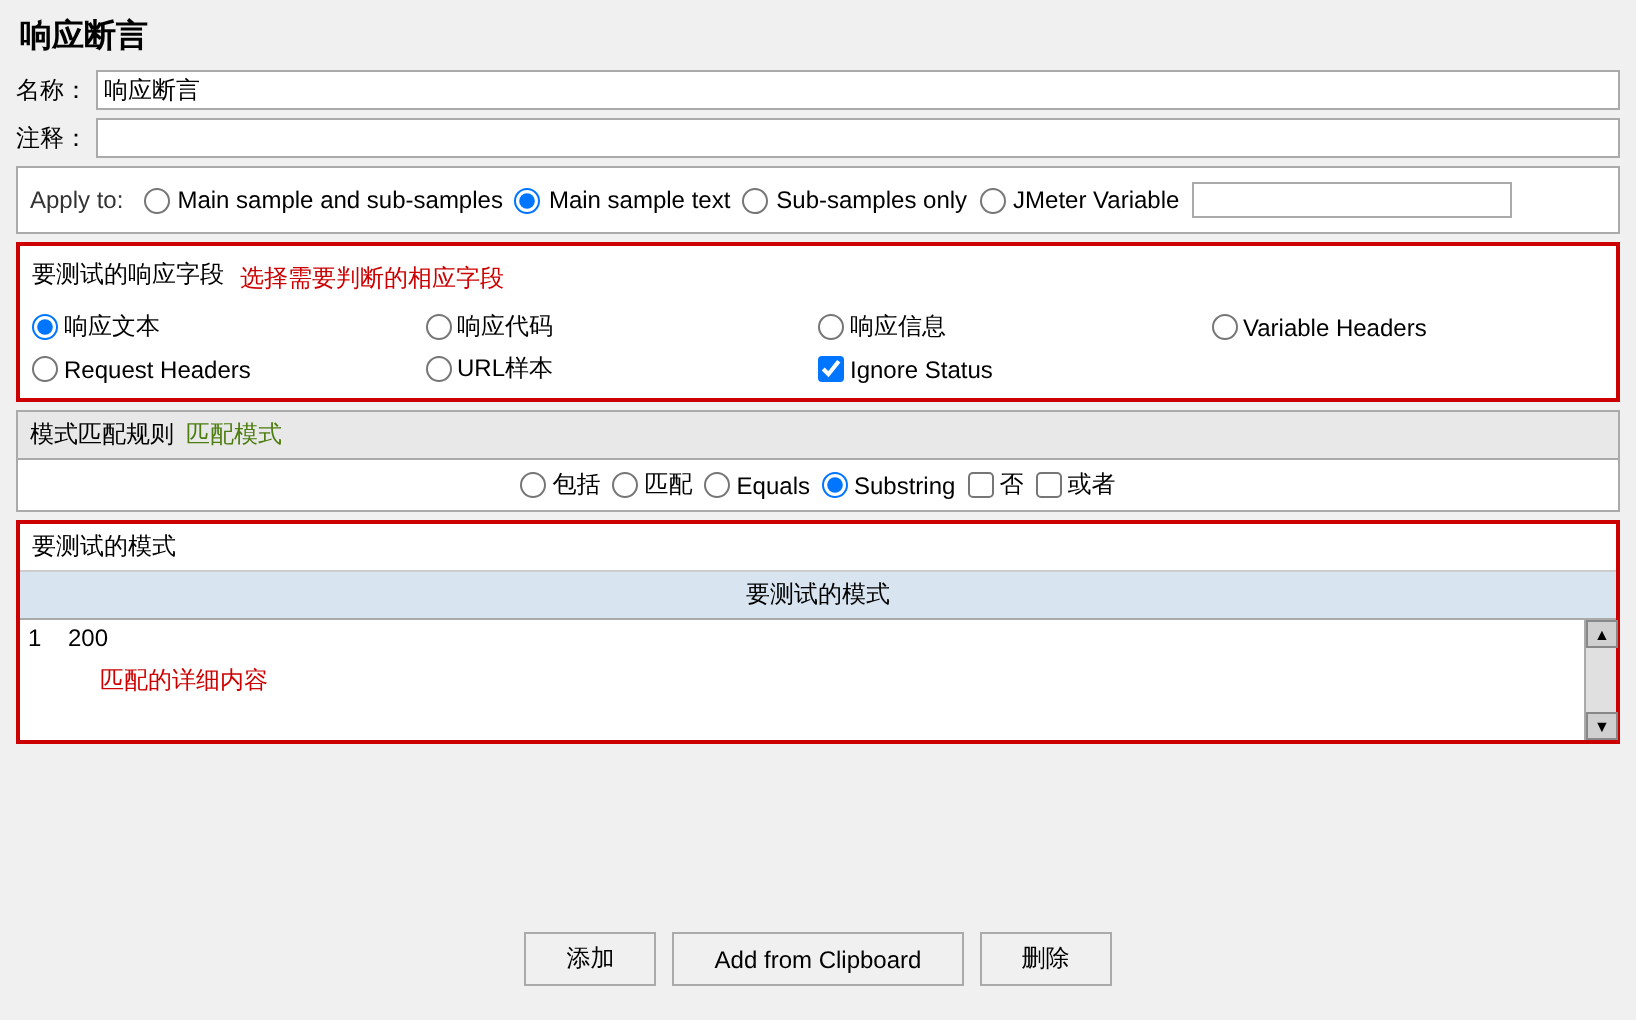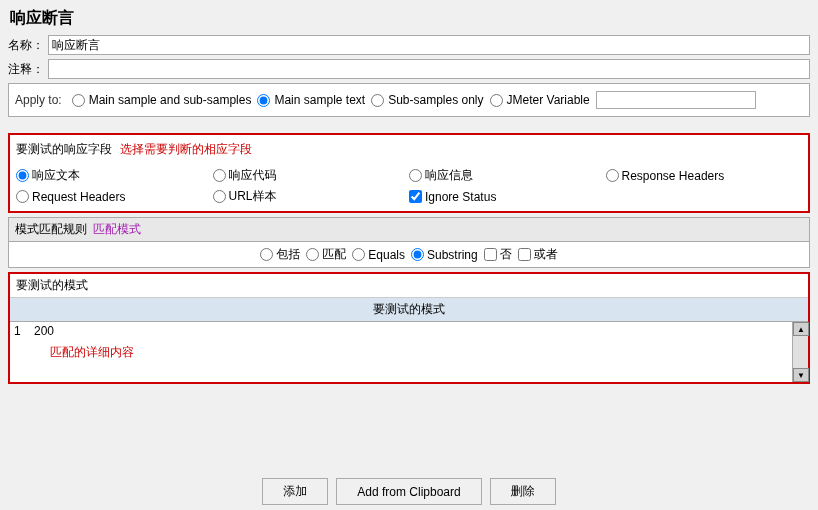--- a/index.html
+++ b/index.html
@@ -36,21 +36,21 @@
       border: 1px solid #aaa;
       background: #fff;
       height: 20px;
       padding: 1px 3px;
       font-size: 12px;
     }
     .section-box {
       border: 1px solid #aaa;
       background: #fff;
       padding: 4px 6px;
-      margin-bottom: 16px;
+      margin-bottom: 4px;
     }
     .apply-to-row {
       display: flex;
       align-items: center;
       gap: 6px;
       padding: 3px 0;
     }
     .apply-to-label {
       font-size: 12px;
       color: #333;
@@ -253,62 +253,62 @@
       </label>
       <label class="radio-group">
         <input type="radio" name="apply" style="">
         <span>JMeter Variable</span>
       </label>
       <input type="text" class="jmeter-var-input" style="">
     </div>
   </div>
 
   <div class="red-border-box">
-    <div style="display:flex;align-items:flex-start;margin-bottom:5px;">
+    <div style="display:flex;align-items:center;margin-bottom:5px;">
       <span class="section-header">要测试的响应字段</span>
       <span class="section-header-red">选择需要判断的相应字段</span>
     </div>
     <div class="radio-grid">
 
       <label class="radio-item">
         <input type="radio" name="testfield" checked="" style="">
         <span>响应文本</span>
       </label>
       <label class="radio-item">
         <input type="radio" name="testfield" style="">
         <span>响应代码</span>
       </label>
       <label class="radio-item">
         <input type="radio" name="testfield" style="">
         <span>响应信息</span>
       </label>
       <label class="radio-item">
         <input type="radio" name="testfield" style="">
-        <span>Response Headers</span>
+        <span>Variable Headers</span>
       </label>
 
       <label class="radio-item">
         <input type="radio" name="testfield" style="">
         <span>Request Headers</span>
       </label>
       <label class="radio-item">
         <input type="radio" name="testfield" style="">
         <span>URL样本</span>
       </label>
       <label class="radio-item">
         <input type="checkbox" checked="" style="">
         <span>Ignore Status</span>
       </label>
     </div>
   </div>
 
   <div class="match-section">
     <div class="match-section-header">
       <span>模式匹配规则</span>
-      <span style="color:#a21caf;">匹配模式</span>
+      <span style="color:#4d7c0f;">匹配模式</span>
     </div>
     <div class="match-mode-row">
       <label class="radio-item" style="gap:3px;">
         <input type="radio" name="matchmode" style="">
         <span>包括</span>
       </label>
       <label class="radio-item" style="gap:3px;">
         <input type="radio" name="matchmode" style="">
         <span>匹配</span>
       </label>

